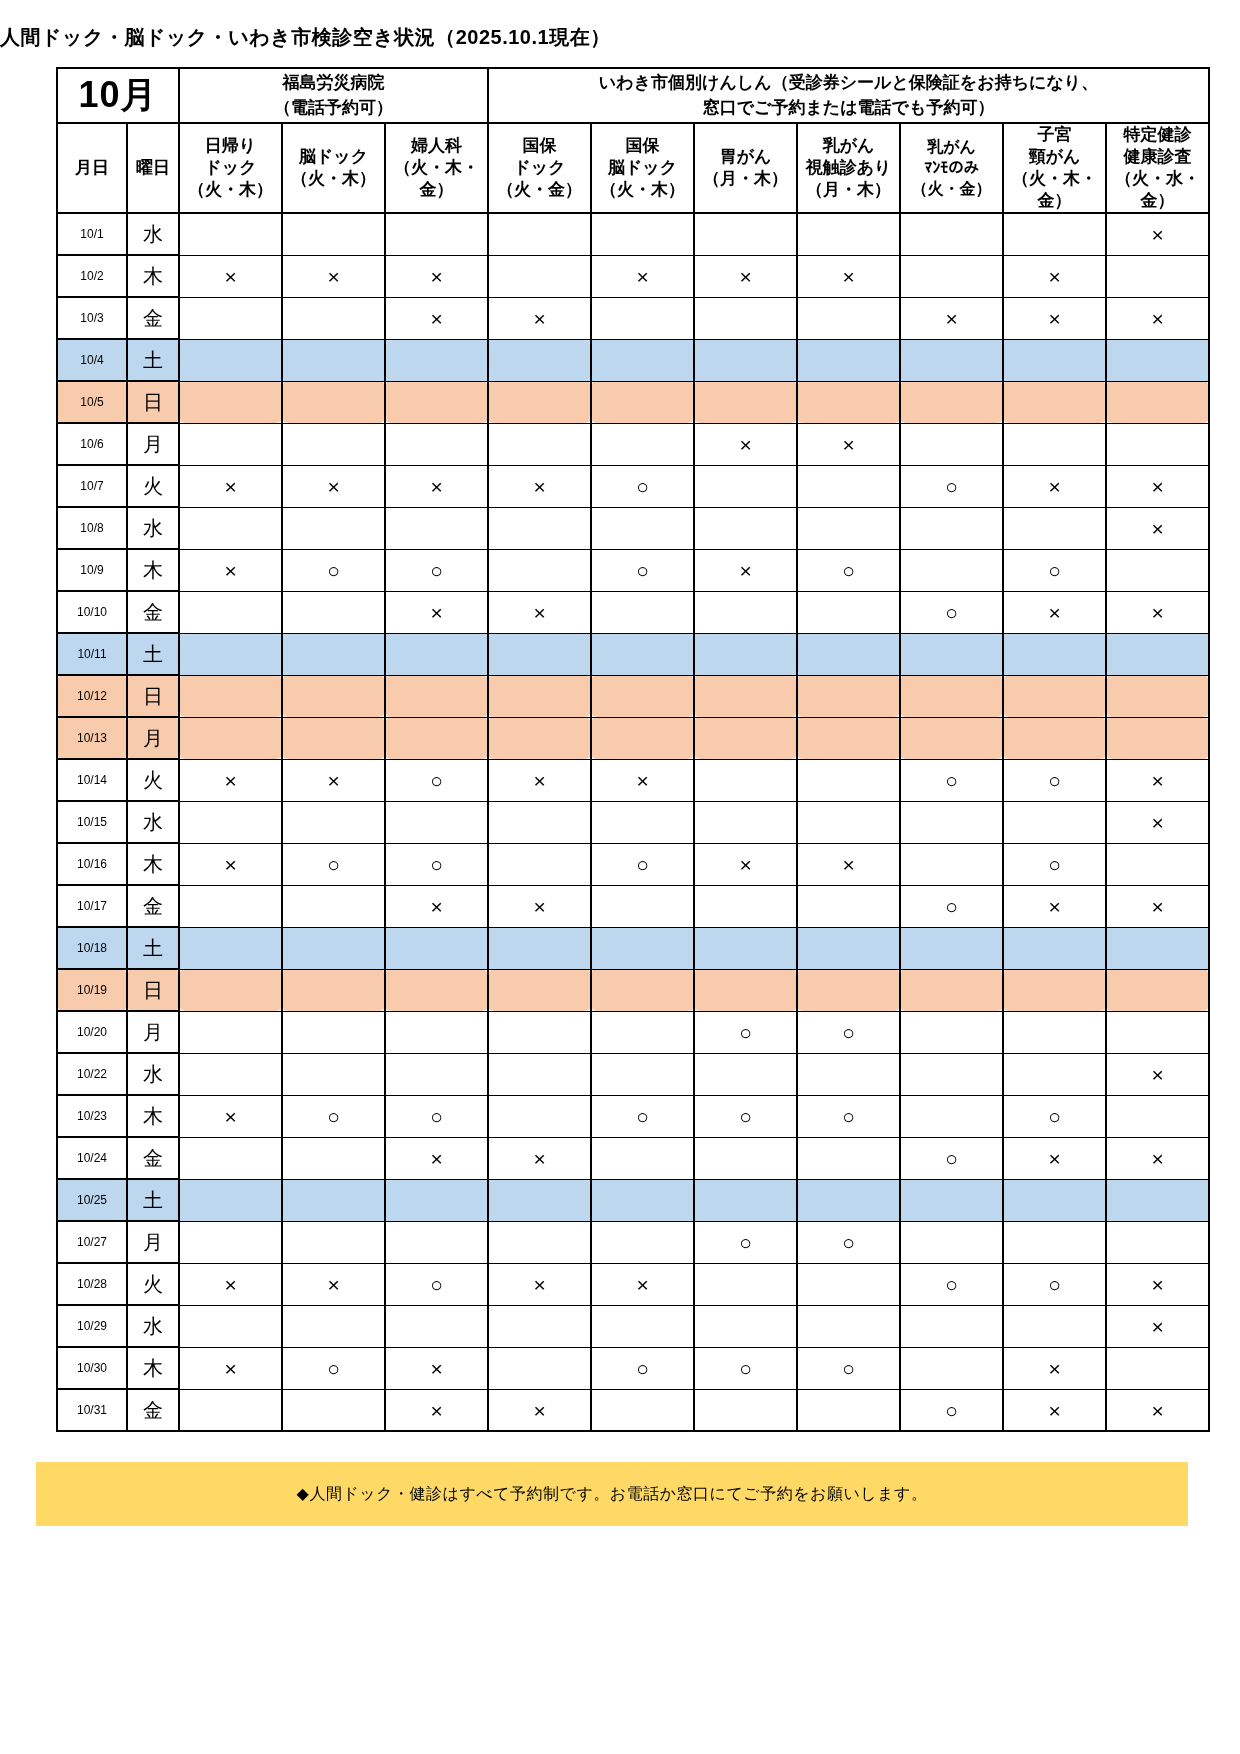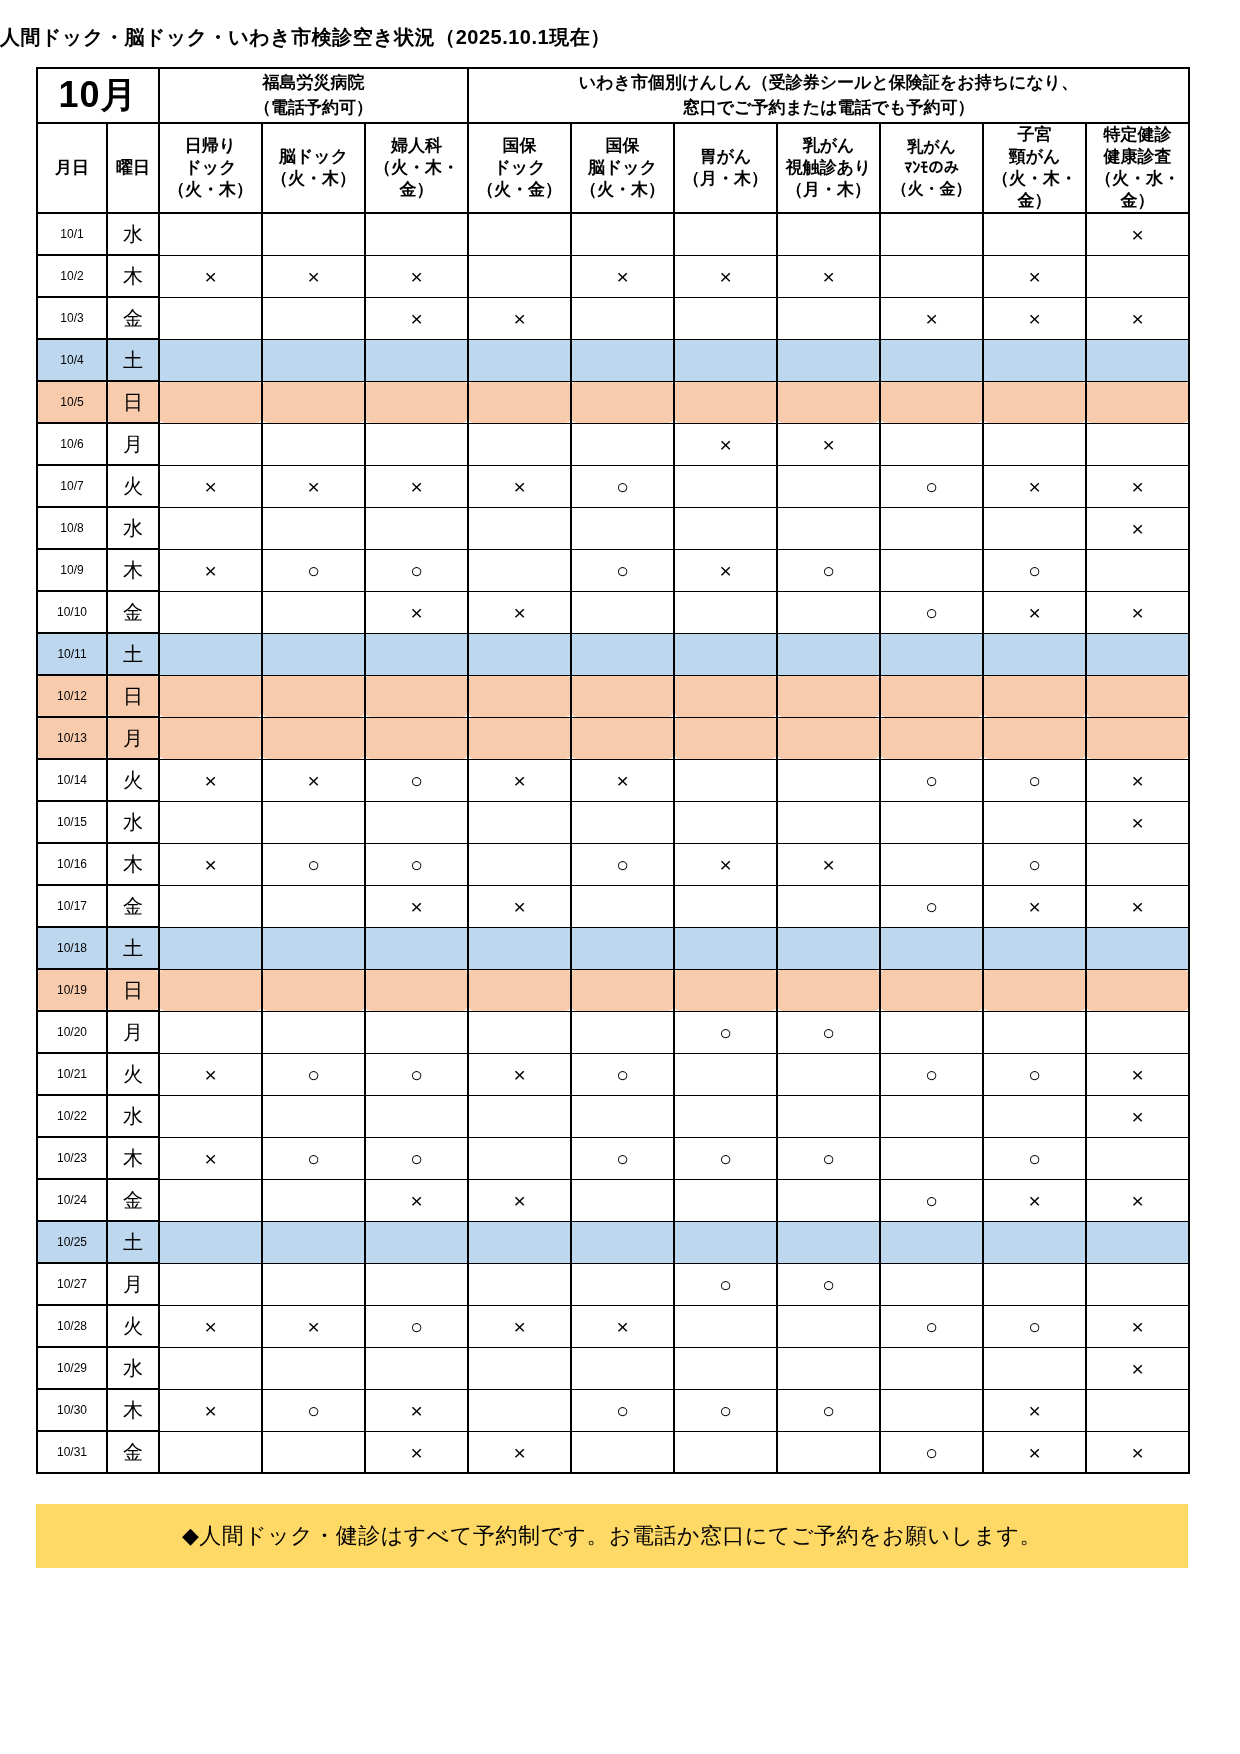--- a/index.html
+++ b/index.html
@@ -20,21 +20,21 @@
   }
   .page-title{
     font-size:20px;
     font-weight:bold;
     letter-spacing:0.5px;
     margin:24px 0 16px 0;
   }
   table.avail{
     border-collapse:collapse;
     table-layout:fixed;
-    margin-left:36px;
+    margin-left:56px;
     width:1152px;
     border:2px solid var(--line);
   }
   table.avail th, table.avail td{
     padding:0;
     text-align:center;
     vertical-align:middle;
     overflow:hidden;
   }
   
@@ -78,21 +78,21 @@
   .footer-banner{
     margin:30px 0 0 36px;
     width:1152px;
     height:64px;
     background:var(--footer);
     display:flex;
     align-items:center;
     justify-content:center;
   }
   .footer-note{
-    font-size:22px;
+    font-size:16px;
     letter-spacing:0.5px;
   }
 </style>
 </head>
 <body>
 
 <div class="page-title">人間ドック・脳ドック・いわき市検診空き状況（2025.10.1現在）</div>
 
 <table class="avail">
   <colgroup>
@@ -424,34 +424,20 @@
         <td class="mark-cell"></td>
         <td class="mark-cell"></td>
         <td class="mark-cell"></td>
         <td class="mark-cell">○</td>
         <td class="mark-cell">○</td>
         <td class="mark-cell"></td>
         <td class="mark-cell"></td>
         <td class="mark-cell"></td>
       </tr>
       <tr>
-        <td class="date-cell">10/21</td>
-        <td class="day-cell">火</td>
-        <td class="mark-cell">×</td>
-        <td class="mark-cell">○</td>
-        <td class="mark-cell">○</td>
-        <td class="mark-cell">×</td>
-        <td class="mark-cell">○</td>
-        <td class="mark-cell"></td>
-        <td class="mark-cell"></td>
-        <td class="mark-cell">○</td>
-        <td class="mark-cell">○</td>
-        <td class="mark-cell">×</td>
-      </tr>
-      <tr>
         <td class="date-cell">10/22</td>
         <td class="day-cell">水</td>
         <td class="mark-cell"></td>
         <td class="mark-cell"></td>
         <td class="mark-cell"></td>
         <td class="mark-cell"></td>
         <td class="mark-cell"></td>
         <td class="mark-cell"></td>
         <td class="mark-cell"></td>
         <td class="mark-cell"></td>

